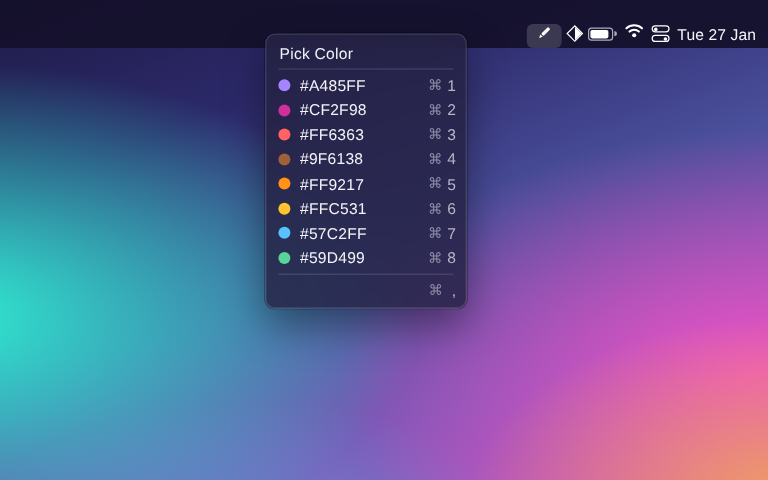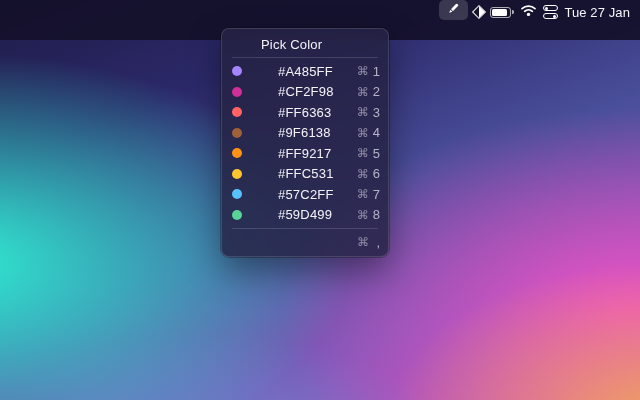--- a/index.html
+++ b/index.html
@@ -12,21 +12,21 @@
       radial-gradient(75% 70% at 98% 78%, rgba(244,80,195,0.92) 0%, rgba(244,80,195,0) 72%),
       radial-gradient(92% 78% at -8% 66%, rgba(47,240,212,1) 0%, rgba(47,240,212,0) 68%),
       radial-gradient(55% 45% at 33% 115%, rgba(90,140,205,0.85) 0%, rgba(90,140,205,0) 70%),
       linear-gradient(160deg, #1e1b48 0%, #2c296a 25%, #4a4f9b 52%, #7e58b8 76%, #c94fc0 100%);
   }
 
   
   .menubar {
     position:absolute; top:0; left:0; right:0; height:40px;
     background:rgba(20,17,44,0.94);
-    display:flex; align-items:flex-start; justify-content:flex-end;
+    display:flex; align-items:flex-end; justify-content:flex-end;
     gap:6px; padding-right:8px; color:#fff;
   }
   .mb-item { display:flex; align-items:center; justify-content:center; height:24px; }
   .mb-active {
     background:rgba(255,255,255,0.16); border-radius:5px;
     width:29px; height:20px; margin-top:0;
   }
   .diamond {
     width:10px; height:10px; transform:rotate(45deg);
     border:1.5px solid #fff;
@@ -64,21 +64,21 @@
   .menu-row {
     height:20.5px; display:flex; align-items:center;
     padding:0 8px 0 11px;
   }
   .menu-header-row, .menu-footer-row { height:20px; font-weight:500; }
   .menu-sep { height:1px; background:rgba(255,255,255,0.14); margin:3px 10px; }
   .swatch {
     width:10px; height:10px; border-radius:50%; flex:0 0 auto;
     margin-right:8px; margin-left:-1px;
   }
-  .row-label { font-weight:500; letter-spacing:0.2px; white-space:nowrap;margin-left:28px; }
+  .row-label { font-weight:500; letter-spacing:0.2px; white-space:nowrap; }
   .shortcut { margin-left:auto; display:flex; align-items:center; gap:4px; }
   .shortcut .mod { color:#8f8ca8; font-size:12px; }
   .shortcut .key { color:#b7b4c9; min-width:7px; text-align:right; }
 </style>
 </head>
 <body>
 
 <div class="desktop">
 
   <div class="menubar">

